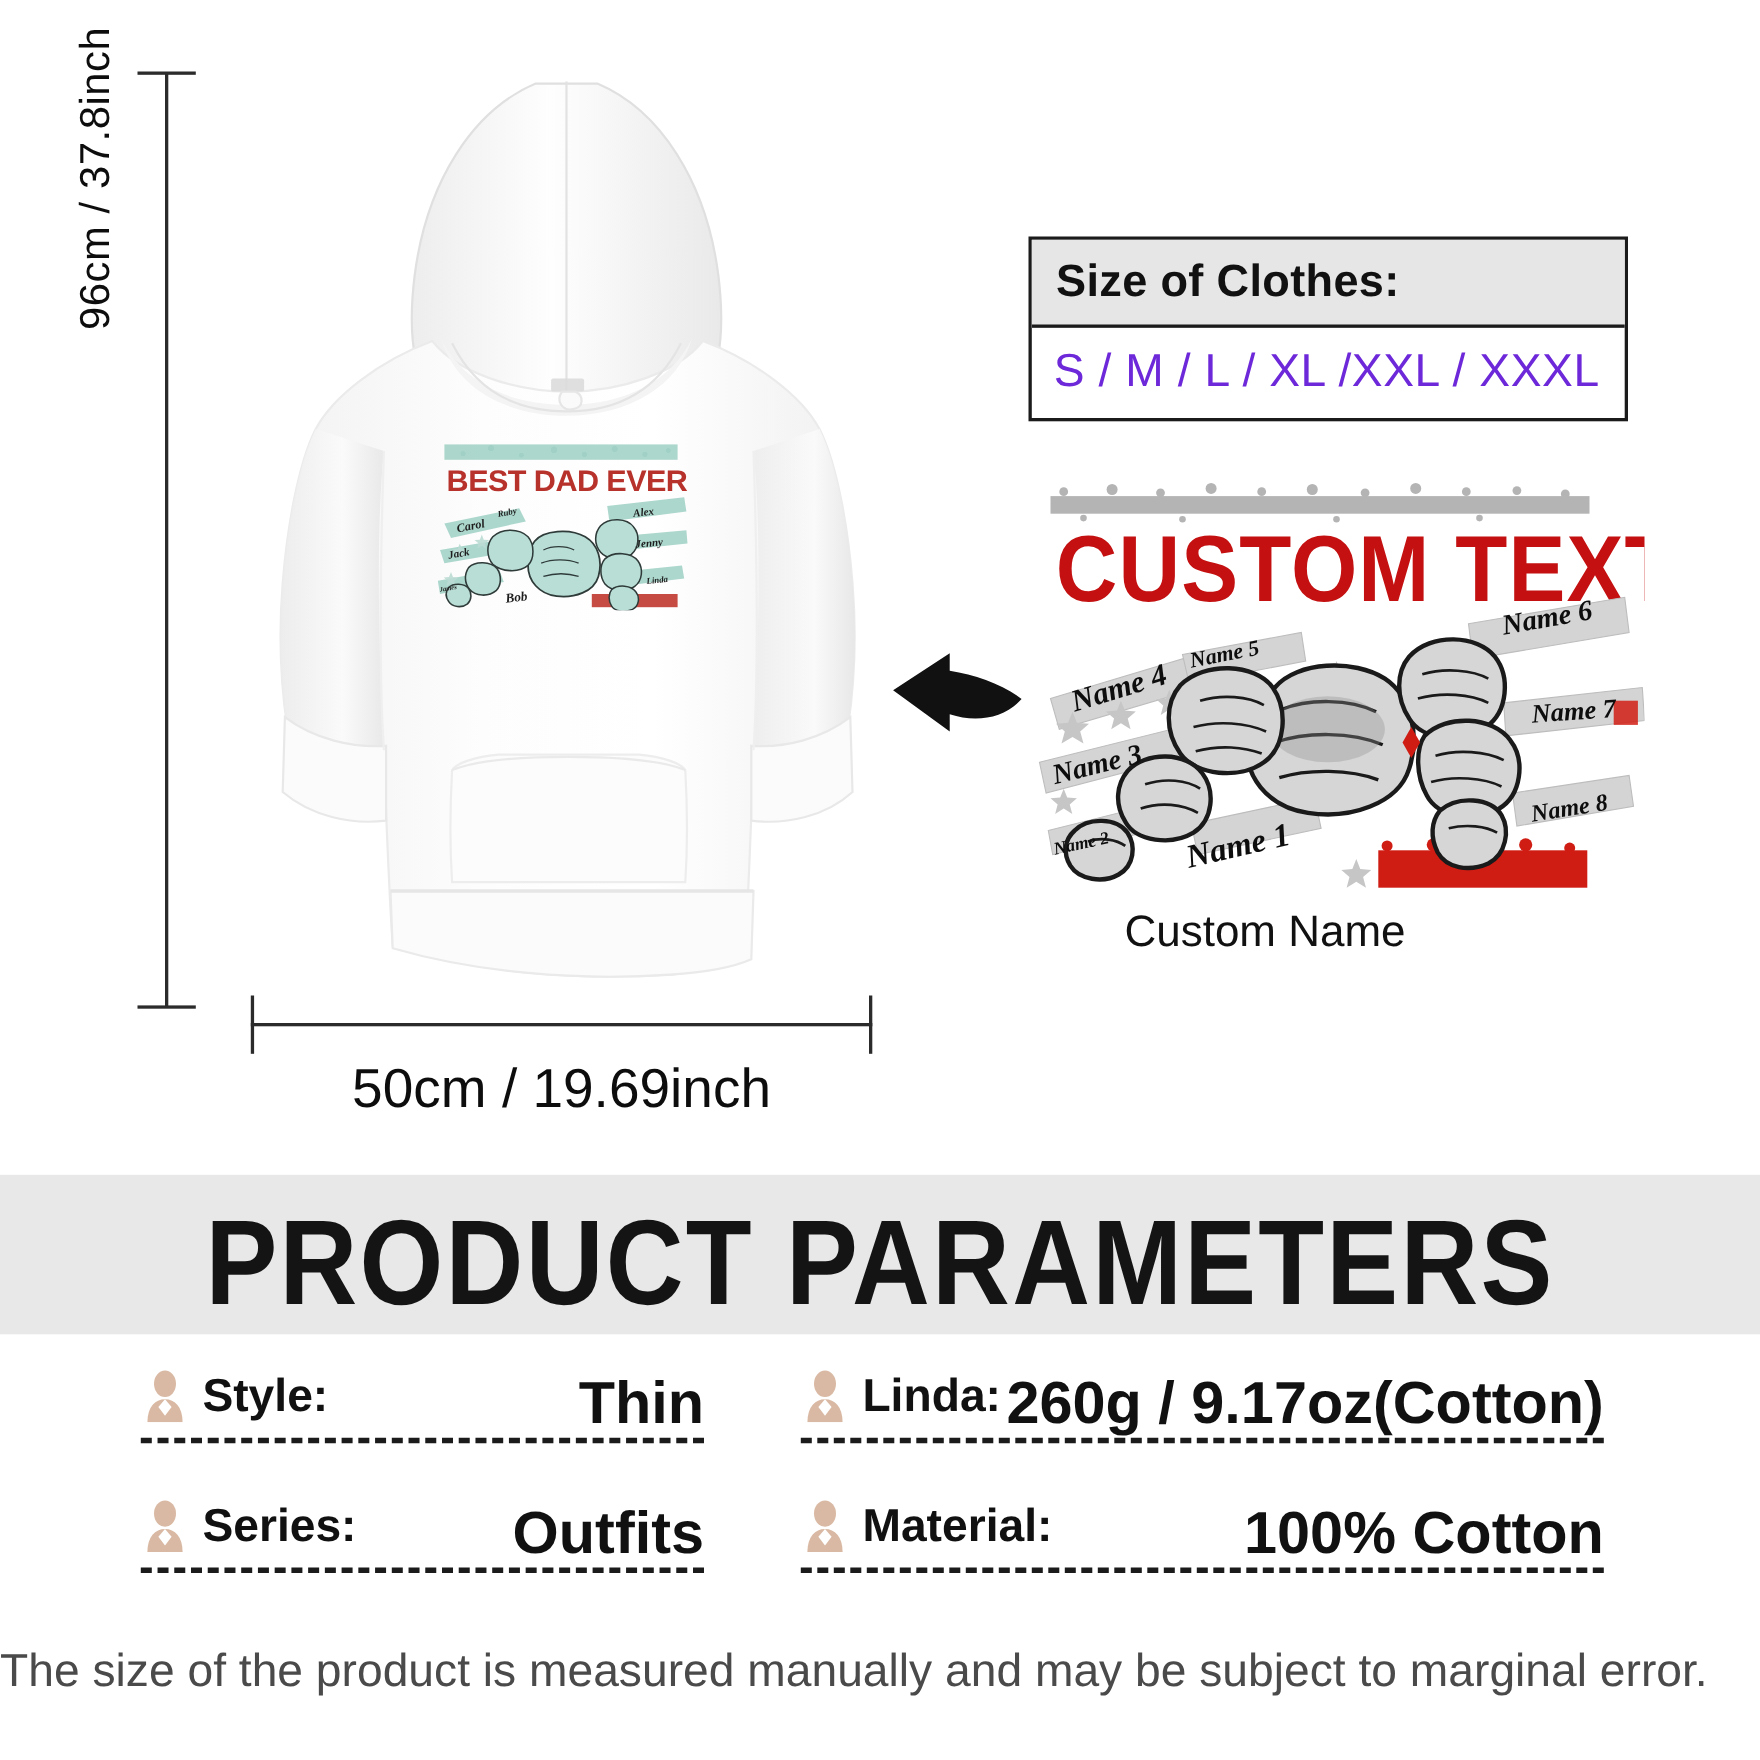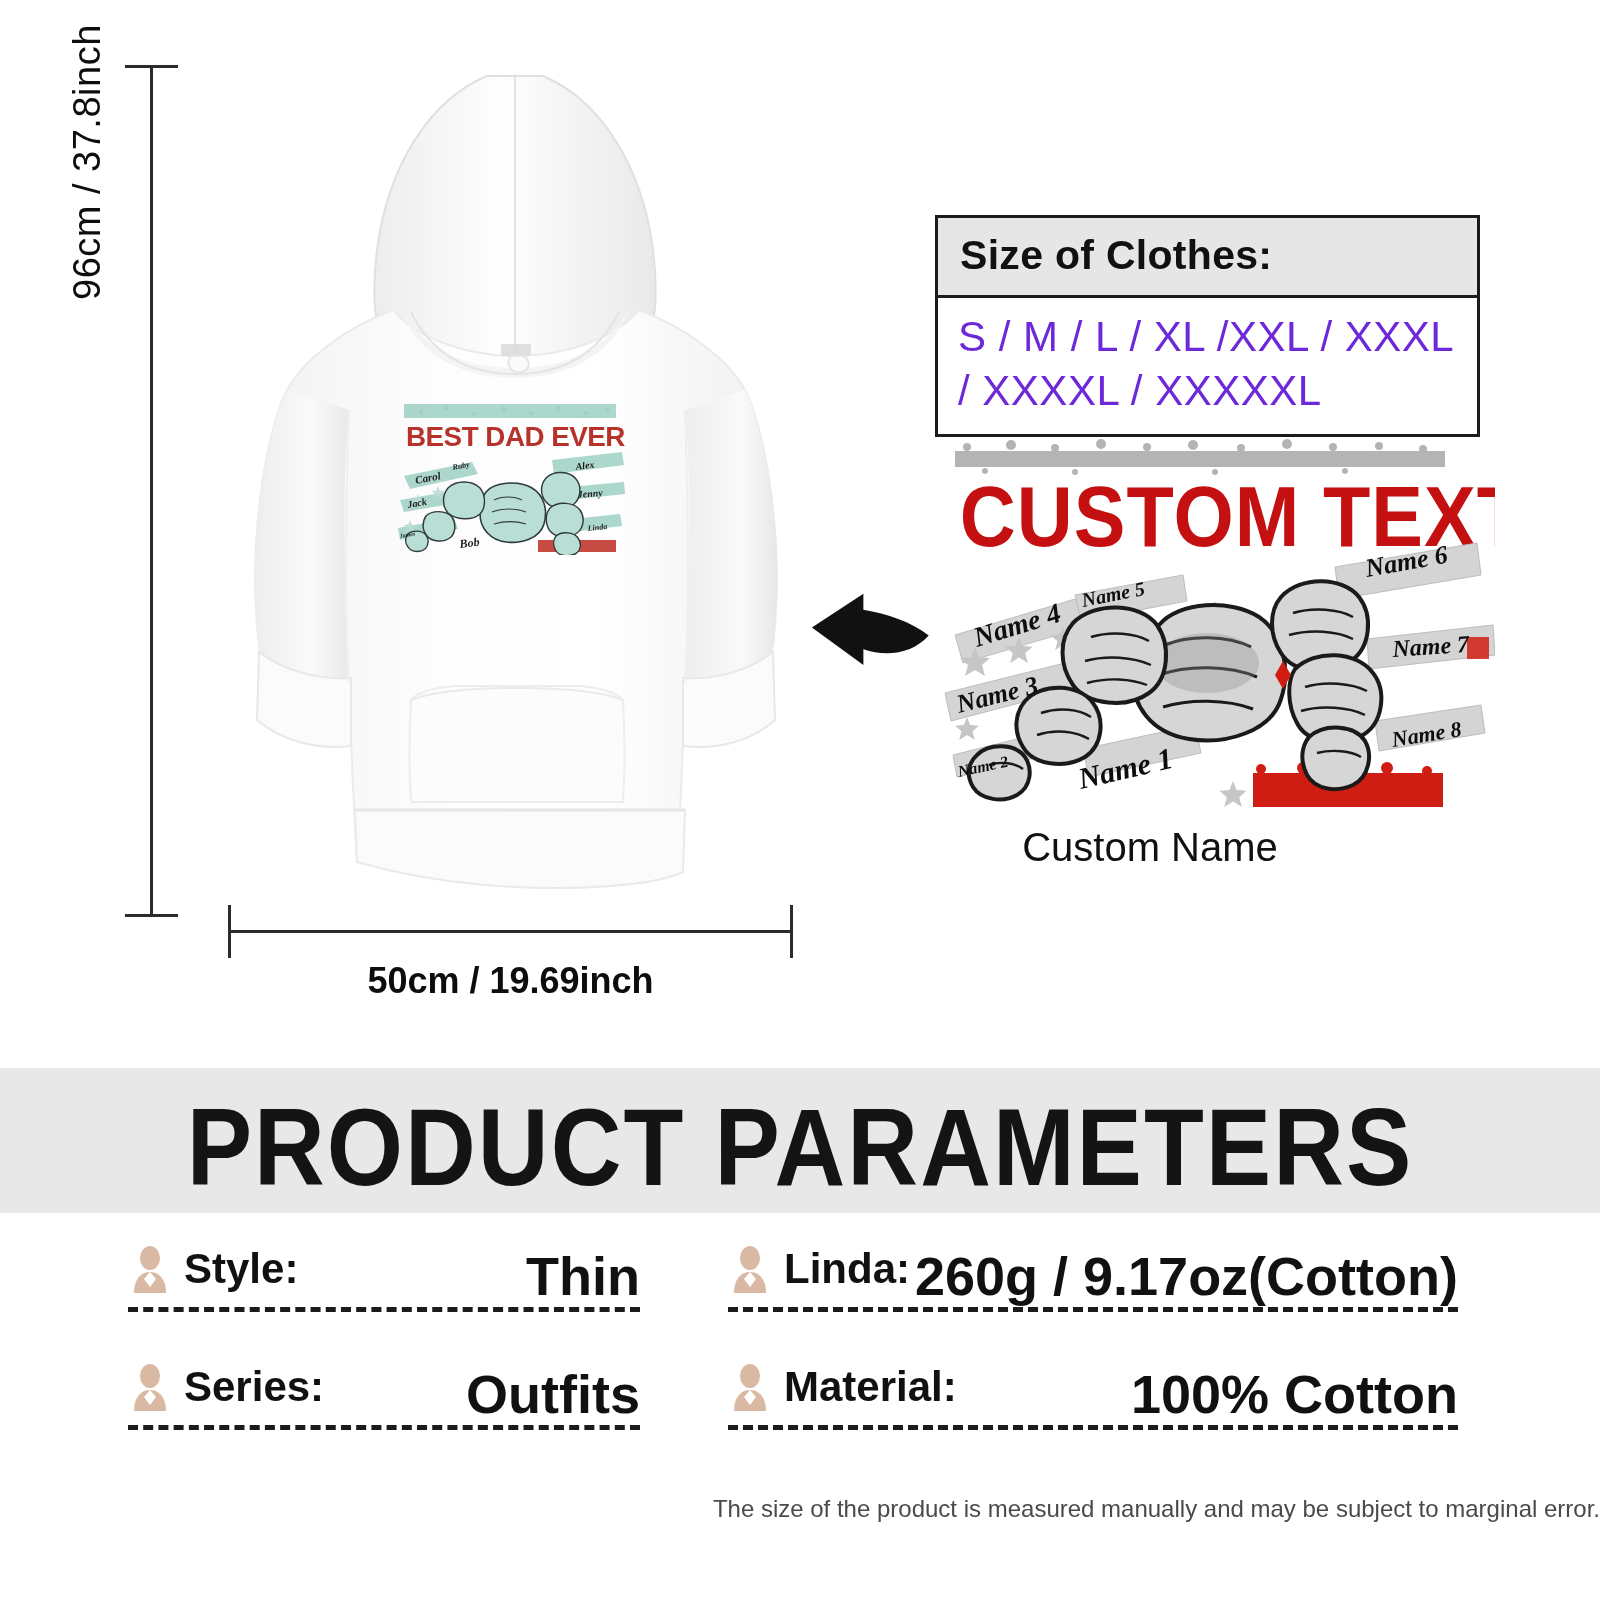--- a/index.html
+++ b/index.html
@@ -24,21 +24,21 @@
     position:absolute;left:66px;top:300px;width:300px;
     transform:rotate(-90deg);transform-origin:0 0;
     font-size:38px;color:#0d0d0d;letter-spacing:.5px;white-space:nowrap;
   }
   .dim-h-line{position:absolute;left:228px;top:930px;width:565px;height:3px;background:#2b2b2b;}
   .dim-h-cap{position:absolute;top:905px;width:3px;height:53px;background:#2b2b2b;}
   .dim-h-cap.l{left:228px;}
   .dim-h-cap.r{left:790px;}
   .dim-h-label{
     position:absolute;left:228px;top:960px;width:565px;text-align:center;
-    font-size:36px;color:#0d0d0d;white-space:nowrap;font-weight:bold;
+    font-size:50px;color:#0d0d0d;white-space:nowrap;
   }
 
   
   .hoodie{position:absolute;left:225px;top:60px;width:580px;height:860px;}
   .hoodie svg{display:block;width:100%;height:100%;}
 
   
   .shirt-print{
     position:absolute;left:398px;top:400px;width:228px;height:155px;
     overflow:hidden;
@@ -123,22 +123,22 @@
   .p-icon svg{display:block;width:100%;height:100%;}
   .p-label{font-weight:bold;font-size:42px;color:#111;white-space:nowrap;}
   .p-value{
     margin-left:auto;font-weight:bold;font-size:54px;color:#111;white-space:nowrap;
   }
   .p-dash{
     height:0;border-top:5px dashed #1b1b1b;width:100%;
   }
 
   .disclaimer{
-    position:absolute;left:0;top:1495px;width:1600px;text-align:right;
-    font-size:24px;color:#4a4a4a;
+    position:absolute;left:0;top:1495px;width:1600px;text-align:left;
+    font-size:42px;color:#4a4a4a;
   }
 </style>
 </head>
 <body>
 
 <div class="stage">
 
   <div class="top-area">
 
     <div class="dim-v-line"></div>
@@ -268,21 +268,20 @@
 
     <div class="dim-h-line"></div>
     <div class="dim-h-cap l"></div>
     <div class="dim-h-cap r"></div>
     <div class="dim-h-label">50cm / 19.69inch</div>
 
     <div class="size-table">
       <div class="size-head">Size of Clothes:</div>
       <div class="size-body">
         <div>S / M / L / XL /XXL / XXXL</div>
-        <div>/ XXXXL / XXXXXL</div>
       </div>
     </div>
 
     <div class="arrow">
       <svg viewBox="0 0 130 90" xmlns="http://www.w3.org/2000/svg">
         <path d="M128 60 C112 78 86 82 62 74 L62 90 L10 52 L62 18 L62 34
                  C86 38 110 46 128 60 Z" fill="#111111" transform="translate(-3,-2) scale(0.99)"></path>
       </svg>
     </div>
 

